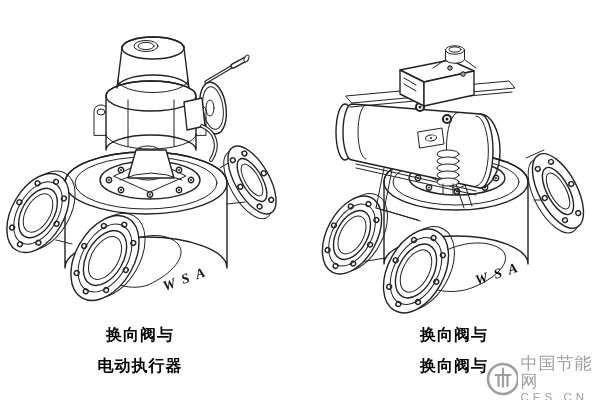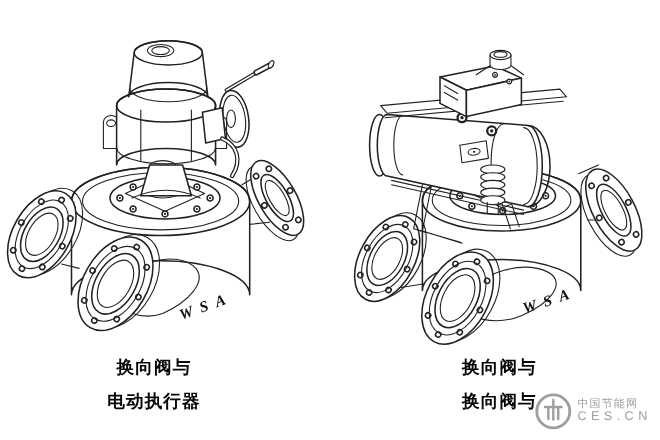--- a/index.html
+++ b/index.html
@@ -10,21 +10,21 @@
   .drawing .w{fill:#fff;}
   .drawing .t{stroke-width:1;}
   .drawing .d{fill:#222;stroke:none;}
   .mark{font-family:"Liberation Serif","DejaVu Serif",serif;font-style:italic;font-weight:bold;
         font-size:14px;letter-spacing:7px;fill:#111;stroke:none;}
   .caption{position:absolute;text-align:center;color:#060606;
            font-family:"Liberation Serif","DejaVu Serif",serif;font-weight:bold;
            font-size:16px;line-height:31px;letter-spacing:1px;}
   .watermark{position:absolute;left:484px;top:355px;display:flex;align-items:center;gap:3px;}
   .wm-text{display:flex;flex-direction:column;line-height:1.05;}
-  .wm-line1{font-size:10px;letter-spacing:1px;}
+  .wm-line1{font-size:17px;letter-spacing:1px;}
   .wm-line2{font-size:11.5px;letter-spacing:4px;}
 </style>
 </head>
 <body>
 
 <div class="stage">
 
   <svg width="0" height="0" style="position:absolute" aria-hidden="true">
     <defs>
       <g id="bolt">

